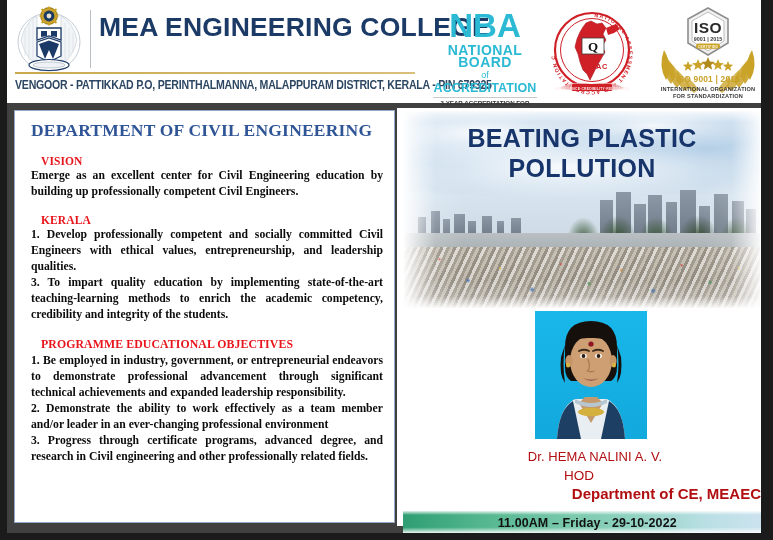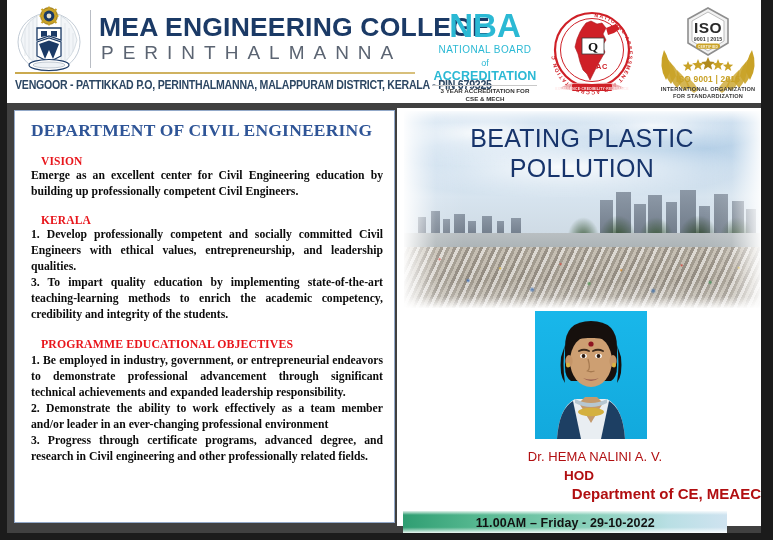--- a/index.html
+++ b/index.html
@@ -53,21 +53,21 @@
     font-family:"Liberation Sans",sans-serif;
     font-weight:bold;font-size:10.6px;letter-spacing:-0.25px;
     color:#2d4763;white-space:nowrap;
     transform:scaleY(1.12);transform-origin:left top;
   }
 
   
   .nba{position:absolute;left:424px;top:8px;width:108px;height:92px;text-align:center;}
   .nba-mark{font-family:"Liberation Sans",sans-serif;font-weight:bold;font-size:33px;
     color:#2bb9d4;letter-spacing:0px;line-height:36px;}
-  .nba-l1{font-size:10px;font-weight:400;color:#2bb9d4;letter-spacing:0.4px;line-height:12px;}
+  .nba-l1{font-size:14px;font-weight:700;color:#2bb9d4;letter-spacing:0.4px;line-height:12px;}
   .nba-l2{font-size:12.5px;font-weight:bold;color:#2bb9d4;letter-spacing:0.1px;line-height:13px;}
   .nba-l2 i{font-style:normal;font-weight:400;font-size:9px;}
   .nba-box{margin:2px auto 0;width:104px;border-top:1px solid #c9c9c9;padding-top:1px;}
   .nba-box div{font-size:6.2px;font-weight:bold;color:#333;line-height:7.5px;}
 
   
   .naac{position:absolute;left:535px;top:4px;width:100px;height:96px;}
   .naac svg{display:block;}
 
   
@@ -162,51 +162,51 @@
       linear-gradient(to right, rgba(255,255,255,.95) 0%, rgba(255,255,255,.12) 9%, rgba(255,255,255,0) 17%,
         rgba(255,255,255,0) 84%, rgba(255,255,255,.12) 92%, rgba(255,255,255,.9) 100%),
       linear-gradient(to bottom, rgba(255,255,255,.9) 0%, rgba(255,255,255,.1) 6%, rgba(255,255,255,0) 13%,
         rgba(255,255,255,0) 86%, rgba(255,255,255,.2) 94%, rgba(255,255,255,.95) 100%);
     pointer-events:none;
   }
   .banner-title{
     position:absolute;left:0;top:12px;width:100%;
     text-align:center;
     font-family:"Liberation Sans",sans-serif;
-    font-weight:normal;font-size:25px;line-height:30px;
+    font-weight:bold;font-size:25px;line-height:30px;
     color:#17346b;letter-spacing:0.3px;
   }
 
   
   .speaker-photo{
     position:absolute;left:138px;top:203px;width:112px;height:128px;
     background:#14b4e8;
     overflow:hidden;
   }
   .sp-bg{position:absolute;inset:0;background:linear-gradient(to bottom,#19b7ea,#12a9dd);}
   .sp-fig{position:absolute;inset:0;}
   .speaker-name{
     position:absolute;left:16px;top:341px;width:100%;text-align:center;
     font-family:"Liberation Sans",sans-serif;font-weight:normal;
     font-size:13px;color:#b10f11;letter-spacing:0.1px;
   }
   .speaker-role{
     position:absolute;left:0;top:360px;width:100%;text-align:center;
-    font-family:"Liberation Sans",sans-serif;font-weight:bold;
+    font-family:"Liberation Sans",sans-serif;font-weight:normal;
     font-size:13.5px;color:#b10f11;
   }
   .speaker-dept{
     position:absolute;left:0;top:377px;width:100%;text-align:right;
     font-family:"Liberation Sans",sans-serif;font-weight:bold;
     font-size:15px;color:#b10f11;
   }
 
   
   .footer-bar{
-    position:absolute;left:396px;top:511px;width:324px;height:22px;
+    position:absolute;left:396px;top:511px;width:369px;height:22px;
     background:
       linear-gradient(to bottom, rgba(255,255,255,.85) 0%, rgba(255,255,255,0) 18%,
         rgba(255,255,255,0) 74%, rgba(255,255,255,.9) 100%),
       linear-gradient(to right,#2f9e72 0%,#54b78f 22%,#7ecbb0 48%,#8fd2c0 62%,#b9dfe4 82%,#cfe3f0 100%);
     display:flex;align-items:center;justify-content:center;
   }
   .footer-txt{
     font-family:"Liberation Sans",sans-serif;
     font-weight:600;font-size:13px;color:#121212;letter-spacing:0.1px;
     transform:scaleX(.96);
@@ -253,21 +253,20 @@
           <path d="M22 36 L34 32 L46 36 L46 50 L34 56 L22 50 Z" fill="#ffffff" stroke="#1b3a66" stroke-width="1.2"></path>
           <path d="M24 38 L34 34.5 L44 38 L38 53 L34 44 L30 53 Z" fill="#1b3a66"></path>
           <ellipse cx="34" cy="59" rx="20" ry="5.5" fill="#ffffff" stroke="#1b3a66" stroke-width="1.2"></ellipse>
           <ellipse cx="34" cy="59" rx="16" ry="3" fill="#eef2f6" stroke="#8c9aab" stroke-width="0.5"></ellipse>
         </svg>
       </div>
 
       <div class="hdr-divider"></div>
 
       <div class="college-name">MEA ENGINEERING COLLEGE</div>
-      <div class="college-sub">PERINTHALMANNA</div>
 
       <div class="gold-rule"></div>
 
       <div class="addr">VENGOOR - PATTIKKAD P.O, PERINTHALMANNA, MALAPPURAM DISTRICT, KERALA - PIN 679325</div>
     </div>
 
     <div class="nba">
       <div class="nba-mark">NBA</div>
       <div class="nba-l1">NATIONAL BOARD</div>
       <div class="nba-l2">

